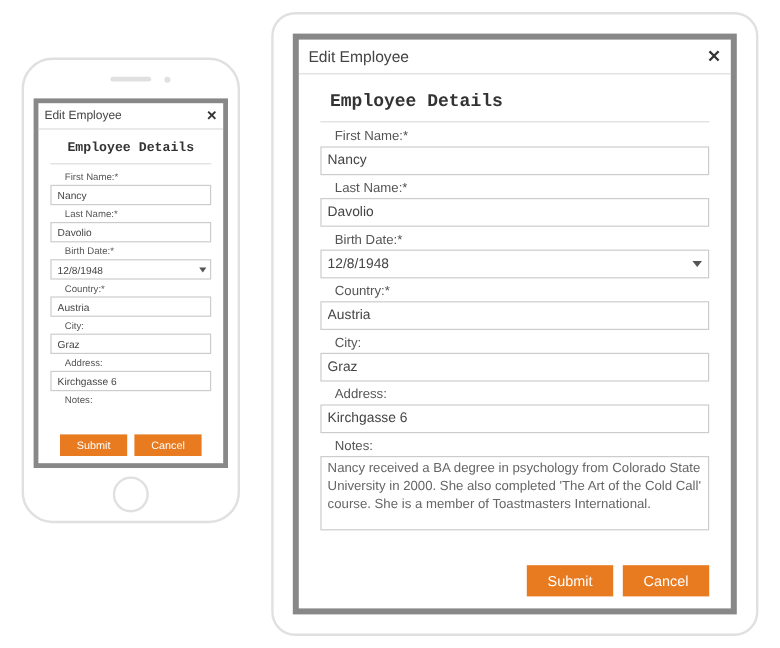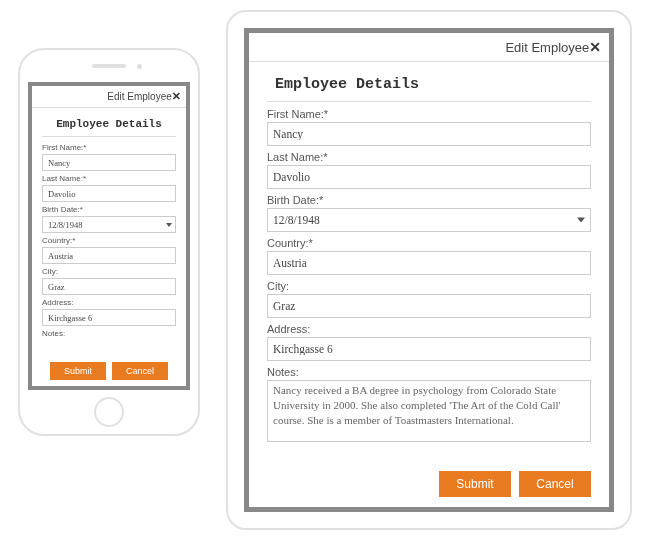--- a/index.html
+++ b/index.html
@@ -94,21 +94,21 @@
     display: flex;
     flex-direction: column;
     font-size: 12px;
     color: #333;
   }
   .phone .dialog { font-size: 9px; }
 
   .dlg-header {
     display: flex;
     align-items: center;
-    justify-content: flex-end;
+    justify-content: space-between;
     padding: 6px 8px;
     border-bottom: 1px solid #ddd;
     color: #444;
   }
   .phone .dlg-header { padding: 4px 5px; }
   .dlg-title { font-weight: 400; }
   .phone .dlg-title { font-size: 10px; }
   .tablet .dlg-title { font-size: 13px; }
 
   .close-icon {
@@ -137,30 +137,31 @@
   .phone .section-title { font-size: 11px; text-align: center; padding-left:0; }
   .tablet .section-title { font-size: 15px; padding: 6px 0 8px 8px; }
 
   .field { margin-bottom: 3px; }
   .tablet .field { margin-bottom: 5px; }
 
   .field-label {
     display: block;
     color: #555;
     margin-bottom: 2px;
+    margin-left: 12px;
   }
   .phone .field-label { font-size: 8px; }
   .tablet .field-label { font-size: 11px; }
 
   .text-input, .select-input, .textarea-input {
     width: 100%;
     border: 1px solid #ccc;
     background: #fff;
     padding: 2px 5px;
-    font-family: Liberation Serif, serif;
+    font-family: Liberation Sans, sans-serif;
     color: #444;
   }
   .phone .text-input, .phone .select-input { font-size: 8.5px; height: 17px; }
   .tablet .text-input, .tablet .select-input { font-size: 11.5px; height: 24px; }
   .tablet .textarea-input { font-size: 11px; height: 62px; resize: none; line-height: 1.35; color:#666; }
 
   .select-wrap { position: relative; }
   .select-wrap .caret {
     position: absolute;
     right: 6px;

